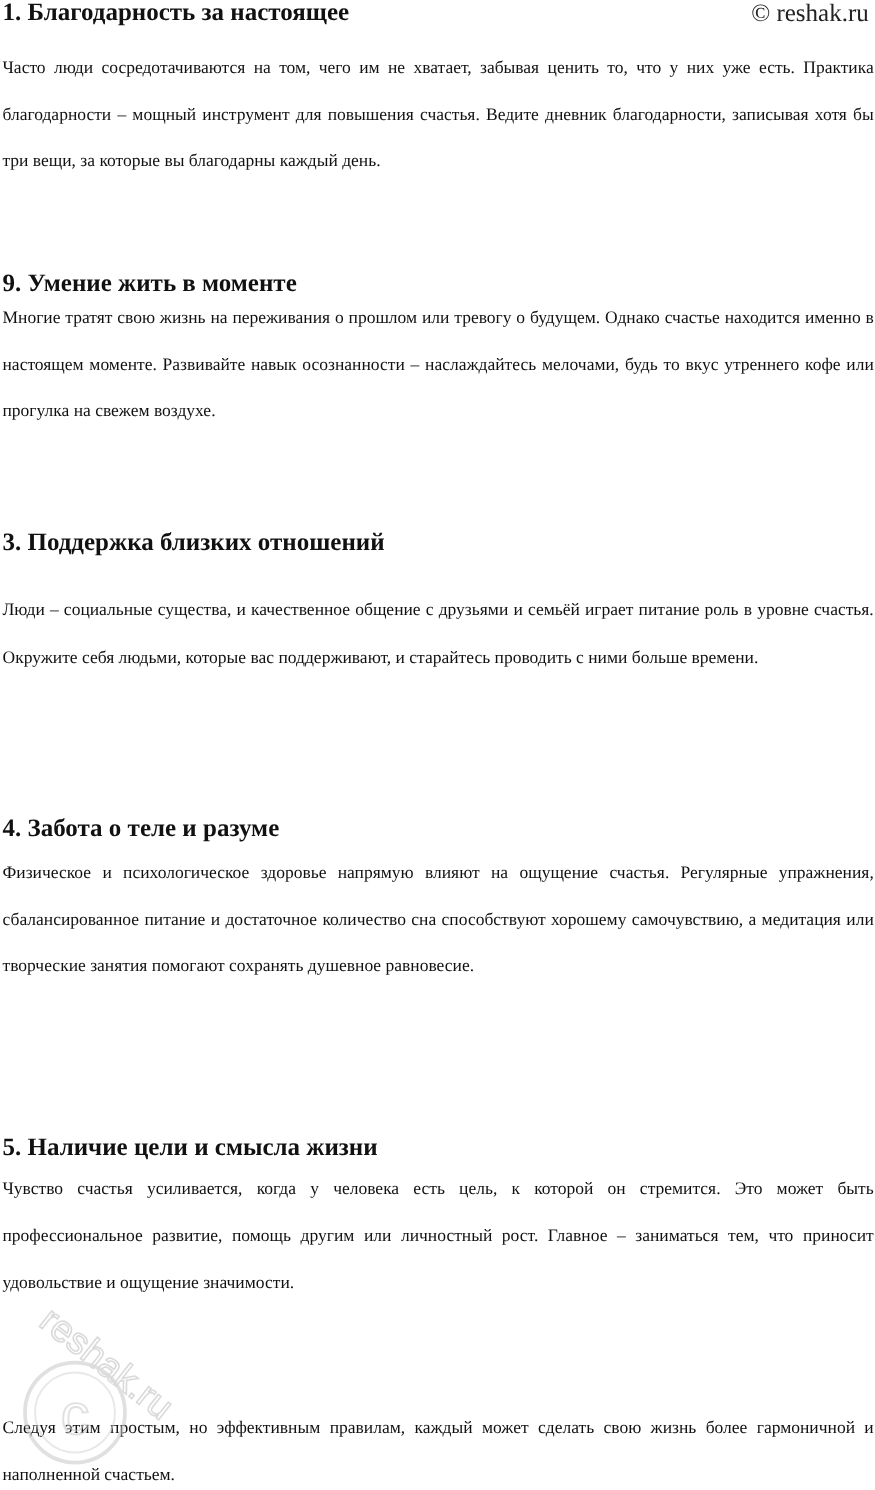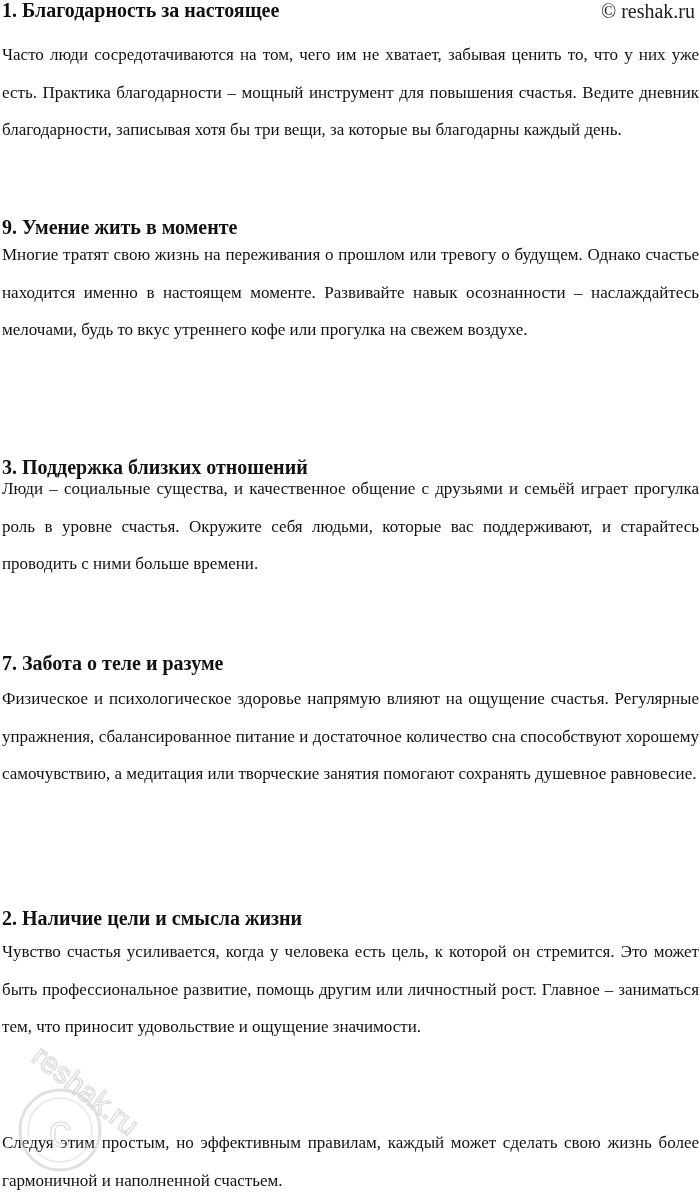--- a/index.html
+++ b/index.html
@@ -35,21 +35,21 @@
       font-size: 20px;
       line-height: 24px;
       margin: 0;
       position: absolute;
       left: 0;
     }
     .para {
       position: absolute;
       left: 0;
       width: 697px;
-      font-size: 17px;
+      font-size: 14px;
       line-height: 37.5px;
       text-align: justify;
       margin: 0;
     }
     .watermark {
       position: absolute;
       left: 10px;
       top: 1025px;
       width: 150px;
       height: 160px;
@@ -63,27 +63,27 @@
 <div class="page">
 
   <div class="copyright">© reshak.ru</div>
 
   <h3 class="heading" style="top:-2px">1. Благодарность за настоящее</h3>
   <p class="para" style="top:36px">Часто люди сосредотачиваются на том, чего им не хватает, забывая ценить то, что у них уже есть. Практика благодарности – мощный инструмент для повышения счастья. Ведите дневник благодарности, записывая хотя бы три вещи, за которые вы благодарны каждый день.</p>
 
   <h3 class="heading" style="top:215px">9. Умение жить в моменте</h3>
   <p class="para" style="top:236px">Многие тратят свою жизнь на переживания о прошлом или тревогу о будущем. Однако счастье находится именно в настоящем моменте. Развивайте навык осознанности – наслаждайтесь мелочами, будь то вкус утреннего кофе или прогулка на свежем воздухе.</p>
 
-  <h3 class="heading" style="top:455px">3. Поддержка близких отношений</h3>
-  <p class="para" style="top:470px">Люди – социальные существа, и качественное общение с друзьями и семьёй играет прогулка роль в уровне счастья. Окружите себя людьми, которые вас поддерживают, и старайтесь проводить с ними больше времени.</p>
+  <h3 class="heading" style="top:422px">3. Поддержка близких отношений</h3>
+  <p class="para" style="top:470px">Люди – социальные существа, и качественное общение с друзьями и семьёй играет питание роль в уровне счастья. Окружите себя людьми, которые вас поддерживают, и старайтесь проводить с ними больше времени.</p>
 
-  <h3 class="heading" style="top:651px">7. Забота о теле и разуме</h3>
+  <h3 class="heading" style="top:651px">4. Забота о теле и разуме</h3>
   <p class="para" style="top:680px">Физическое и психологическое здоровье напрямую влияют на ощущение счастья. Регулярные упражнения, сбалансированное питание и достаточное количество сна способствуют хорошему самочувствию, а медитация или творческие занятия помогают сохранять душевное равновесие.</p>
 
-  <h3 class="heading" style="top:906px">2. Наличие цели и смысла жизни</h3>
+  <h3 class="heading" style="top:906px">5. Наличие цели и смысла жизни</h3>
   <p class="para" style="top:933px">Чувство счастья усиливается, когда у человека есть цель, к которой он стремится. Это может быть профессиональное развитие, помощь другим или личностный рост. Главное – заниматься тем, что приносит удовольствие и ощущение значимости.</p>
 
   <p class="para" style="top:1124px">Следуя этим простым, но эффективным правилам, каждый может сделать свою жизнь более гармоничной и наполненной счастьем.</p>
 </div>
 
 <svg class="watermark" viewBox="0 0 150 160">
   <circle cx="50" cy="105" r="40" fill="none" stroke="#c8c8c8" stroke-width="3"></circle>
   <circle cx="50" cy="105" r="32" fill="none" stroke="#d6d6d6" stroke-width="1.5"></circle>
   <text x="50" y="122" text-anchor="middle" font-family="Liberation Sans, sans-serif" font-size="46" fill="none" stroke="#c8c8c8" stroke-width="1.5">c</text>
   <text x="0" y="0" transform="translate(20,35) rotate(38)" font-family="Liberation Sans, sans-serif" font-size="30" fill="none" stroke="#bdbdbd" stroke-width="1.3">reshak.ru</text>

